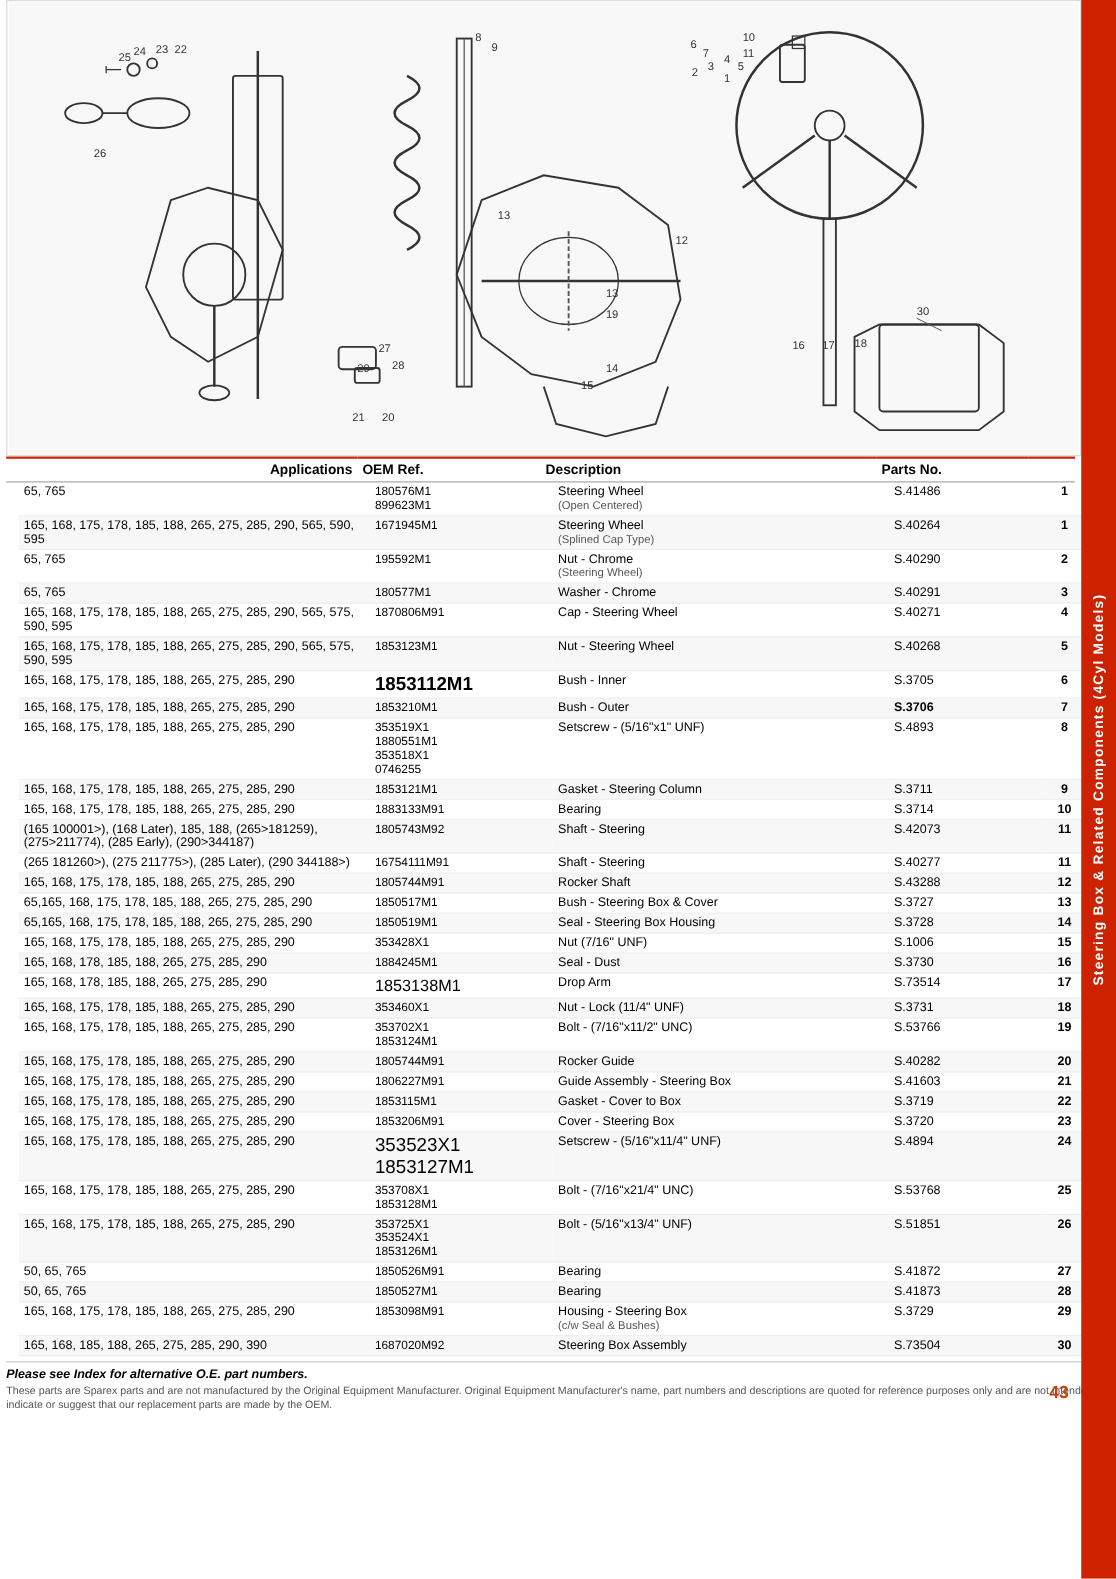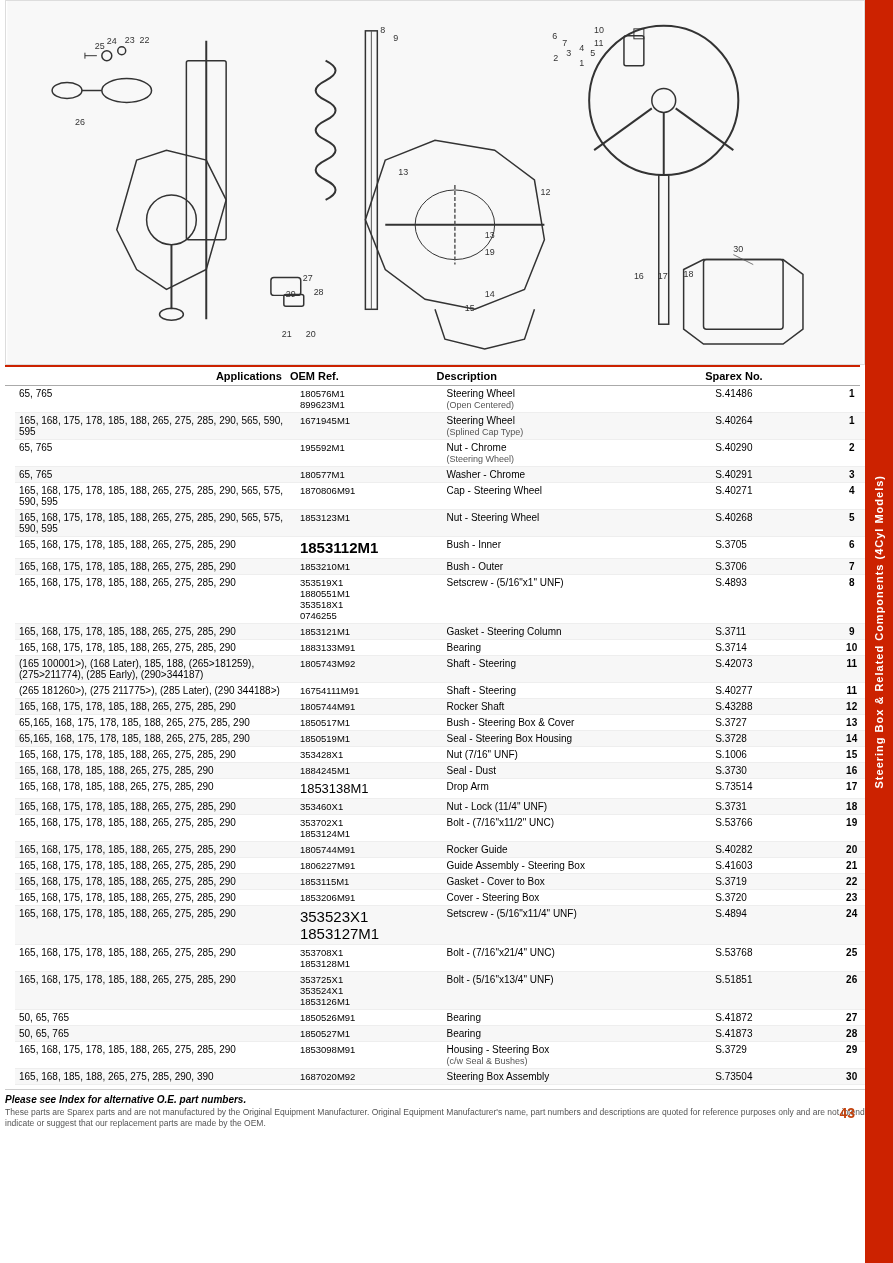--- a/index.html
+++ b/index.html
@@ -227,21 +227,21 @@
     </svg>
   </div>
 
   <div style="margin: 0 5px; width: 855px;">
     <table style="width:100%; border-collapse:collapse; border-top: 2px solid #cc2200; border-bottom: 1px solid #aaa;">
       <thead>
         <tr style="background:#fff;">
           <th style="width:230px; padding:3px 4px; text-align:right; font-size:11px; font-weight:bold;">Applications</th>
           <th style="width:120px; padding:3px 4px; text-align:left; font-size:11px; font-weight:bold;">OEM Ref.</th>
           <th style="width:220px; padding:3px 4px; text-align:left; font-size:11px; font-weight:bold;">Description</th>
-          <th style="width:100px; padding:3px 4px; text-align:left; font-size:11px; font-weight:bold;">Sparex No.</th>
+          <th style="width:100px; padding:3px 4px; text-align:left; font-size:11px; font-weight:bold;">Parts No.</th>
           <th style="width:30px; padding:3px 4px; text-align:center; font-size:11px;"></th>
         </tr>
       </thead>
     </table>
   </div>
 
   <div style="margin: 0 15px; width: 855px;">
     <table class="parts-table" id="parts-table">
       <tbody id="parts-tbody">
       <tr>
@@ -290,21 +290,21 @@
       <td class="td-app" style="font-size:10px;padding:2px 4px;vertical-align:top;">165, 168, 175, 178, 185, 188, 265, 275, 285, 290</td>
       <td class="td-oem" style="font-size:15px;padding:2px 4px;vertical-align:top;font-weight:bold;">1853112M1</td>
       <td class="td-desc" style="font-size:10px;padding:2px 4px;vertical-align:top;"><span>Bush - Inner</span></td>
       <td class="td-sparex" style="font-size:10px;padding:2px 4px;vertical-align:top;">S.3705</td>
       <td class="td-num" style="font-size:10px;font-weight:bold;padding:2px 4px;vertical-align:top;text-align:center;">6</td>
     </tr>
           <tr style="background: rgb(247, 247, 247);">
       <td class="td-app" style="font-size:10px;padding:2px 4px;vertical-align:top;">165, 168, 175, 178, 185, 188, 265, 275, 285, 290</td>
       <td class="td-oem" style="font-size:9.5px;padding:2px 4px;vertical-align:top;">1853210M1</td>
       <td class="td-desc" style="font-size:10px;padding:2px 4px;vertical-align:top;"><span>Bush - Outer</span></td>
-      <td class="td-sparex" style="font-size:10px;padding:2px 4px;vertical-align:top;">S.3706</td>
+      <td class="td-sparex" style="font-size:10px;padding:2px 4px;vertical-align:top;font-weight:bold;">S.3706</td>
       <td class="td-num" style="font-size:10px;font-weight:bold;padding:2px 4px;vertical-align:top;text-align:center;">7</td>
     </tr>
           <tr>
       <td class="td-app" style="font-size:10px;padding:2px 4px;vertical-align:top;">165, 168, 175, 178, 185, 188, 265, 275, 285, 290</td>
       <td class="td-oem" style="font-size:9.5px;padding:2px 4px;vertical-align:top;">353519X1<br>1880551M1<br>353518X1<br>0746255</td>
       <td class="td-desc" style="font-size:10px;padding:2px 4px;vertical-align:top;"><span>Setscrew - (5/16"x1" UNF)</span></td>
       <td class="td-sparex" style="font-size:10px;padding:2px 4px;vertical-align:top;">S.4893</td>
       <td class="td-num" style="font-size:10px;font-weight:bold;padding:2px 4px;vertical-align:top;text-align:center;">8</td>
     </tr>
           <tr style="background: rgb(247, 247, 247);">

